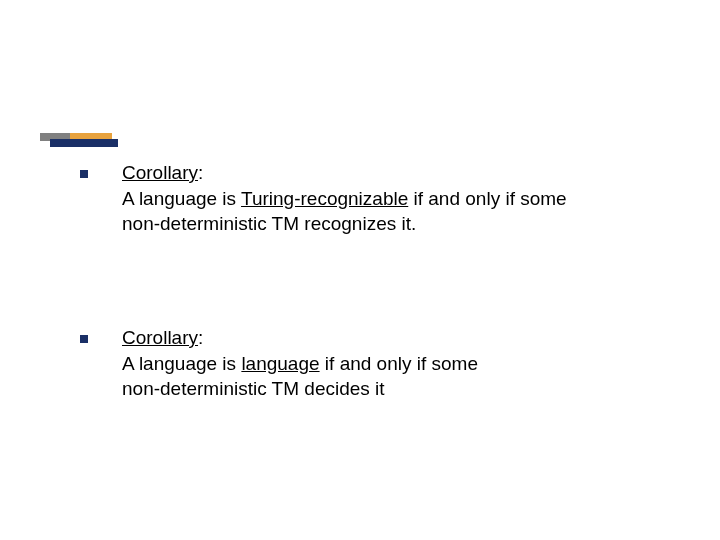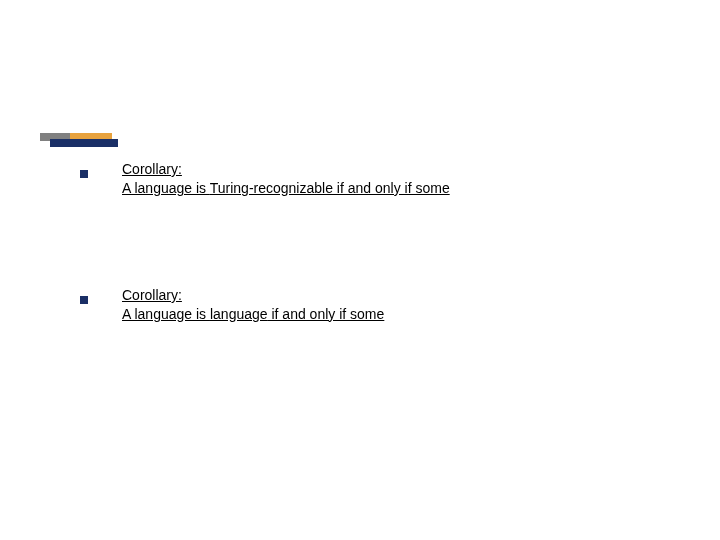--- a/index.html
+++ b/index.html
@@ -58,24 +58,23 @@
   }
   .bullet-marker {
     flex: 0 0 auto;
     width: 8px;
     height: 8px;
     background: #1a2f66;
     margin-top: 10px;
     margin-right: 34px;
   }
   .bullet-text {
-    font-size: 14px;
+    font-size: 19px;
     line-height: 1.35;
     color: #000000;
-    text-decoration: underline;
   }
   .underline {
     text-decoration: underline;
   }
 </style>
 </head>
 <body>
 
 <div class="slide">
 
@@ -85,26 +84,28 @@
     <div class="bar bar-navy"></div>
   </div>
 
   <div class="content">
 
     <div class="bullet-item">
       <div class="bullet-marker"></div>
       <div class="bullet-text">
         <span class="underline">Corollary</span>:<br>
         <span>A language is </span><span class="underline">Turing-recognizable</span><span> if and only if some</span><br>
+        <span>non-deterministic TM recognizes it.</span>
       </div>
     </div>
 
     <div class="bullet-item">
       <div class="bullet-marker"></div>
       <div class="bullet-text">
         <span class="underline">Corollary</span>:<br>
         <span>A language is </span><span class="underline">language</span><span> if and only if some</span><br>
+        <span>non-deterministic TM decides it</span>
       </div>
     </div>
 
   </div>
 
 </div>
 
 </body></html>

